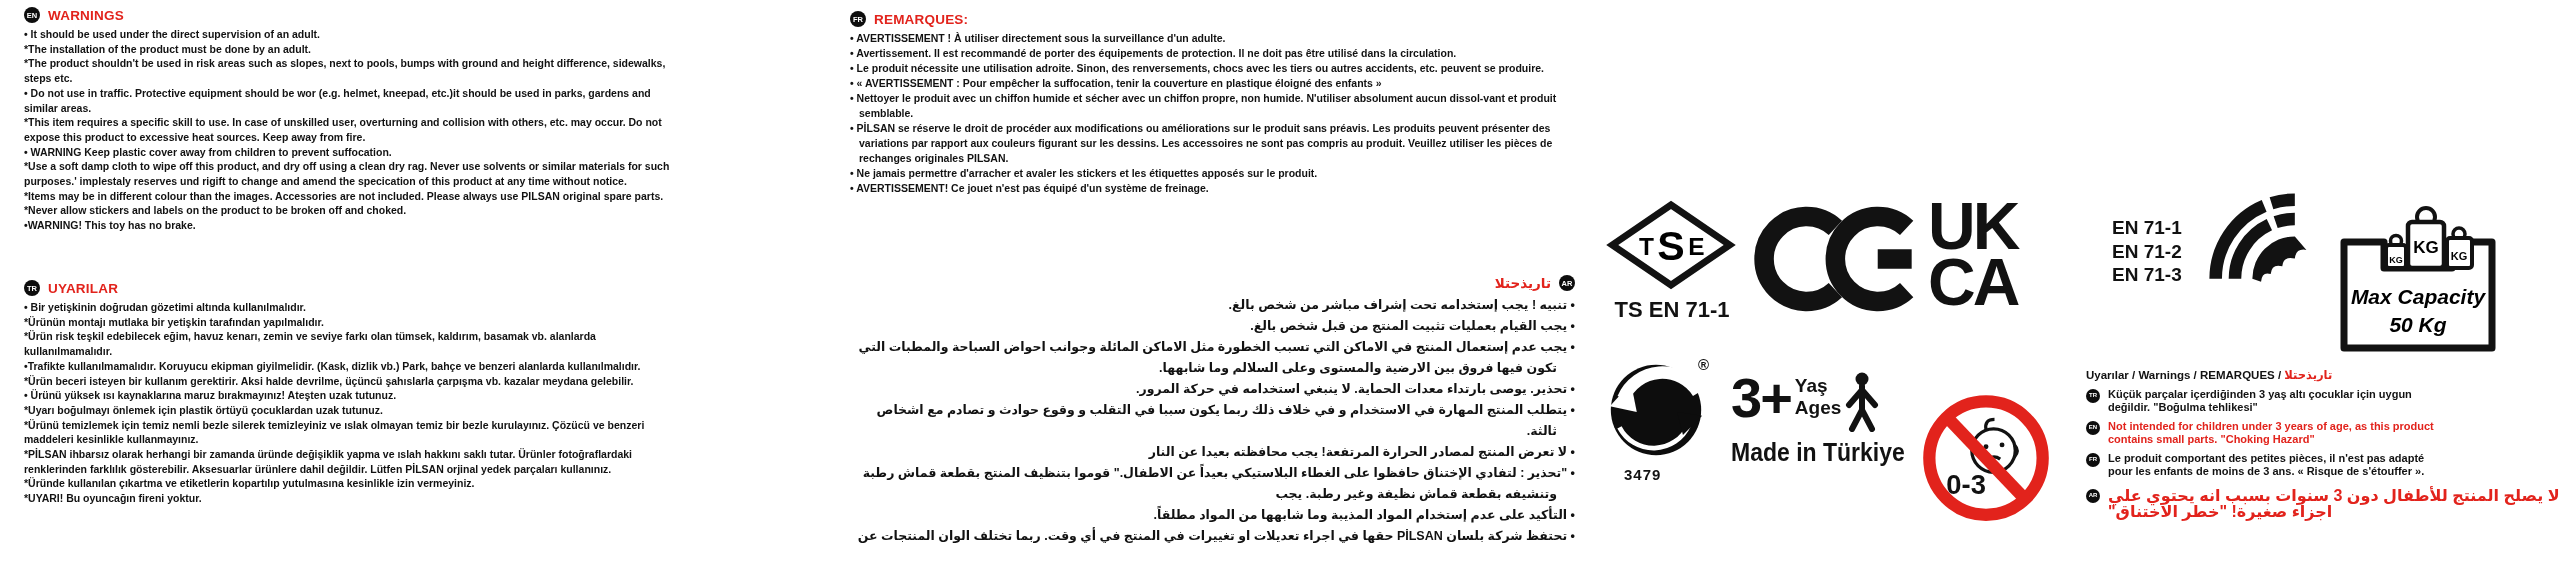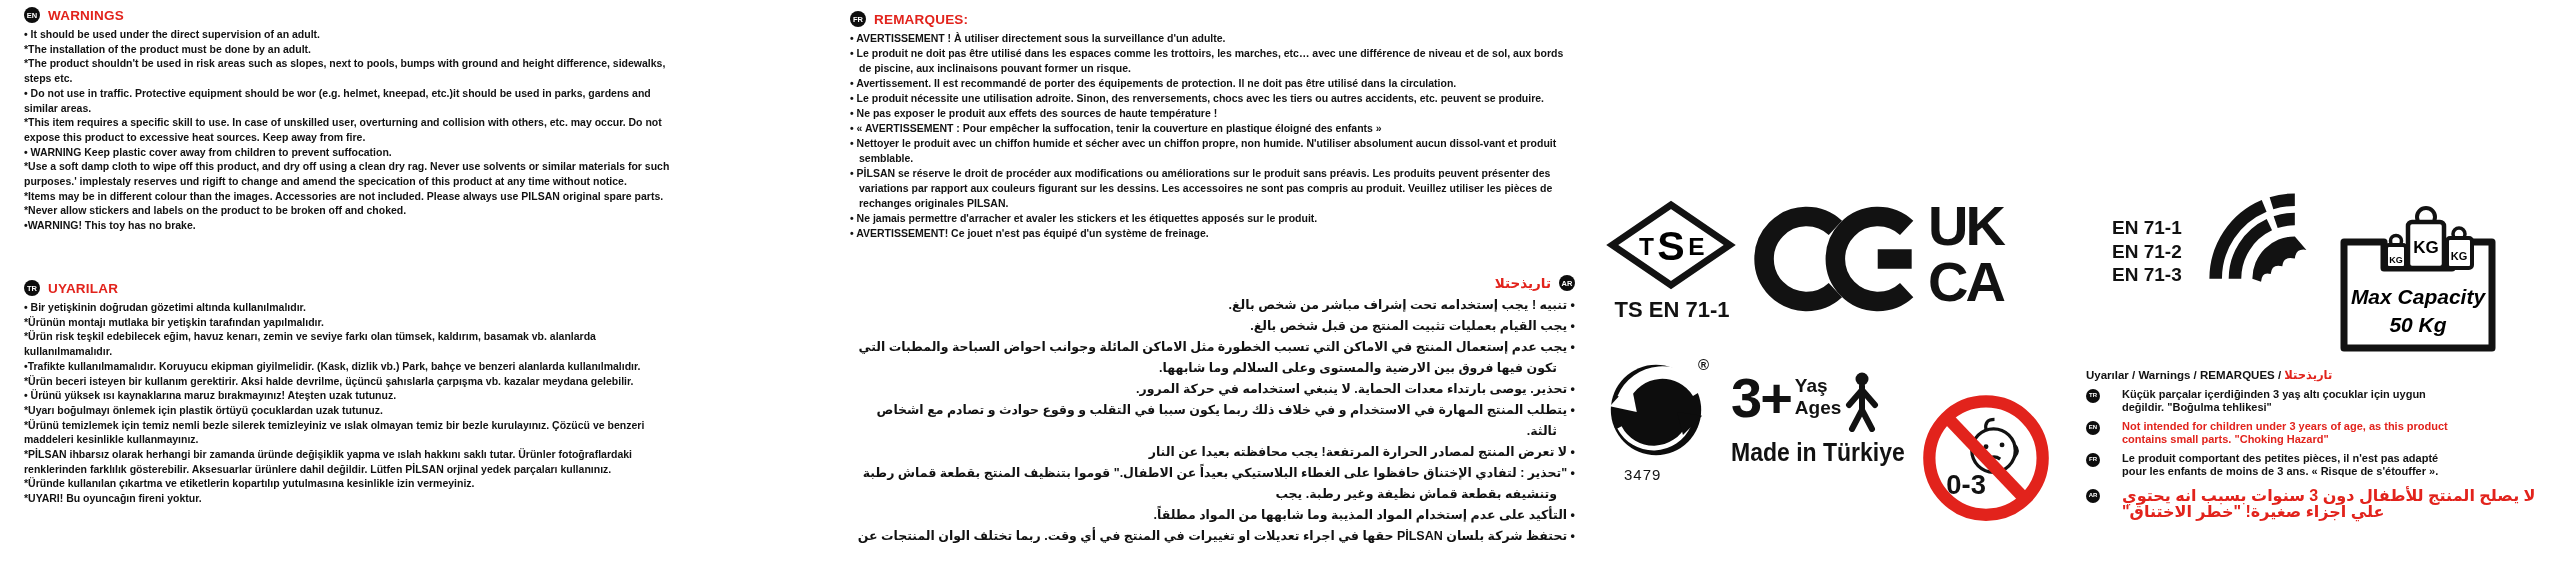--- a/index.html
+++ b/index.html
@@ -12,32 +12,32 @@
       font-size:7.5px;font-weight:bold;display:flex;align-items:center;justify-content:center;flex-shrink:0;}
   .sec-title{color:var(--red);font-size:13.5px;font-weight:bold;margin:0;letter-spacing:.2px;}
   .body-list{margin:0;padding:0;list-style:none;font-size:10.5px;font-weight:bold;line-height:14.7px;color:var(--ink);}
   .sec-fr .body-list{line-height:15px;}
   .sec-fr .body-list li{padding-left:9px;text-indent:-9px;}
   .sec-ar .sec-head{justify-content:flex-end;}
   .sec-ar .body-list{direction:rtl;text-align:right;font-size:12.5px;line-height:21px;}
   .sec-ar .body-list li{padding-right:18px;text-indent:-18px;}
   .mark{position:absolute;}
   .tse-label{text-align:center;font-size:22px;font-weight:bold;margin-top:3px;}
-  .ukca{font-size:56px;font-weight:800;line-height:56px;letter-spacing:-3px;}
+  .ukca{font-size:66px;font-weight:800;line-height:56px;letter-spacing:-3px;}
   .enstd div{font-size:19px;font-weight:bold;line-height:23.5px;}
   .greendot{width:112px;text-align:left;}
   .gd-reg{position:absolute;left:92px;top:-4px;font-size:15px;font-weight:bold;}
-  .gd-num{margin-top:2px;margin-left:18px;font-size:15px;font-weight:normal;letter-spacing:1px;}
+  .gd-num{margin-top:2px;margin-left:18px;font-size:15px;font-weight:bold;letter-spacing:1px;}
   .age-row{display:flex;align-items:flex-start;gap:4px;}
   .age-num{font-size:56px;font-weight:800;line-height:52px;letter-spacing:-2px;}
   .age-words{margin-top:3px;font-size:19px;font-weight:800;line-height:22px;}
   .made-in{margin-top:6px;font-size:25px;font-weight:800;transform:scaleX(.92);transform-origin:left;white-space:nowrap;}
   .smallparts{width:474px;font-size:11px;font-weight:bold;line-height:13.5px;}
   .sp-header{font-size:11.5px;font-weight:bold;margin-bottom:5px;}
-  .sp-entry{display:flex;gap:22px;margin-bottom:5px;}
+  .sp-entry{display:flex;gap:8px;margin-bottom:5px;}
   .sp-badge{width:14px;height:14px;font-size:6px;margin-top:1px;}
   .sp-text{max-width:335px;}
   .sp-entry.rtl{margin-top:9px;}
   .sp-entry.rtl .sp-text{max-width:none;flex:1;direction:rtl;text-align:left;font-size:16px;line-height:16px;}
   .red-text{color:var(--red);}
   svg text{font-family:"Liberation Sans","DejaVu Sans",sans-serif;}
 </style>
 </head>
 <body>
 
@@ -82,24 +82,22 @@
       </ul>
   </section>
 
   <section class="sec sec-fr" style="left:850px;top:11px;width:714px;">
     <div class="sec-head">
       <span class="lang-badge">FR</span>
       <h2 class="sec-title">REMARQUES:</h2>
     </div>
     <ul class="body-list">
         <li>• AVERTISSEMENT ! À utiliser directement sous la surveillance d'un adulte.</li>
-        <li>• Le produit ne doit pas être utilisé dans les espaces comme les trottoirs, les marches, etc… avec une différence de niveau et de sol, aux bords de piscine, aux inclinaisons pouvant former un risque.</li>
         <li>• Avertissement. Il est recommandé de porter des équipements de protection. Il ne doit pas être utilisé dans la circulation.</li>
         <li>• Le produit nécessite une utilisation adroite. Sinon, des renversements, chocs avec les tiers ou autres accidents, etc. peuvent se produire.</li>
-        <li>• Ne pas exposer le produit aux effets des sources de haute température !</li>
         <li>• « AVERTISSEMENT : Pour empêcher la suffocation, tenir la couverture en plastique éloigné des enfants »</li>
         <li>• Nettoyer le produit avec un chiffon humide et sécher avec un chiffon propre, non humide. N'utiliser absolument aucun dissol-vant et produit semblable.</li>
         <li>• PİLSAN se réserve le droit de procéder aux modifications ou améliorations sur le produit sans préavis. Les produits peuvent présenter des variations par rapport aux couleurs figurant sur les dessins. Les accessoires ne sont pas compris au produit. Veuillez utiliser les pièces de rechanges originales PILSAN.</li>
         <li>• Ne jamais permettre d'arracher et avaler les stickers et les étiquettes apposés sur le produit.</li>
         <li>• AVERTISSEMENT! Ce jouet n'est pas équipé d'un système de freinage.</li>
       </ul>
   </section>
 
   <section class="sec sec-ar" style="left:845px;top:275px;width:730px;">
     <div class="sec-head">

